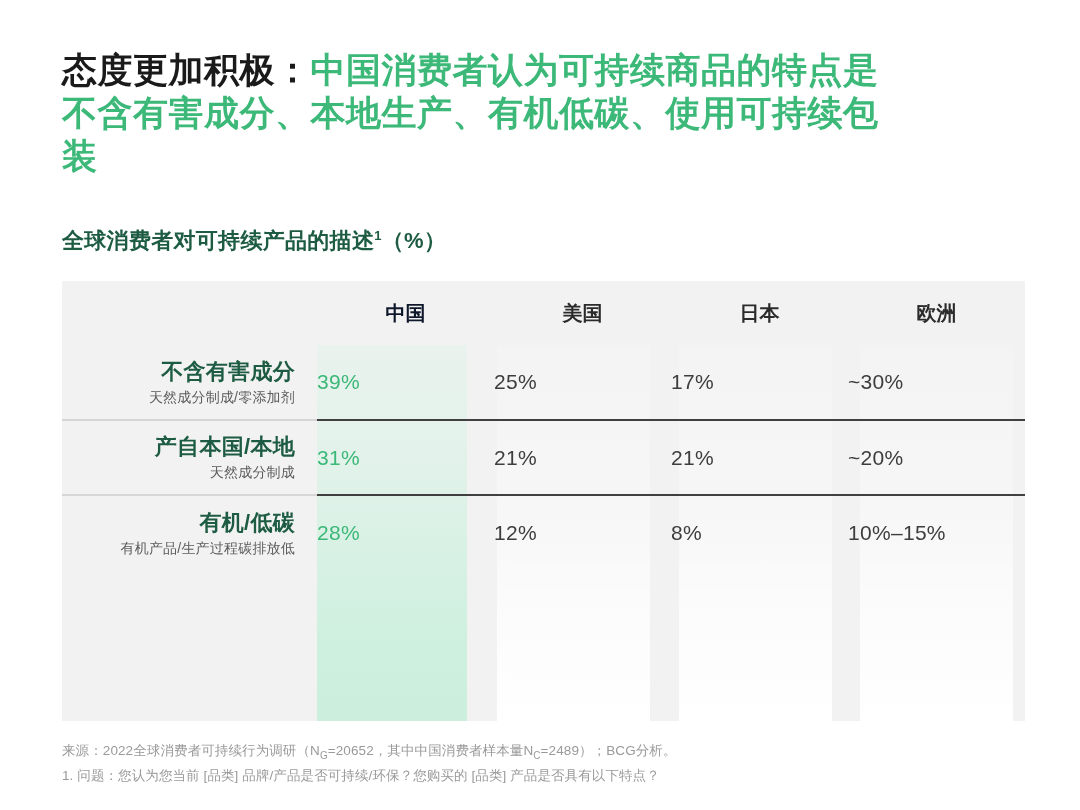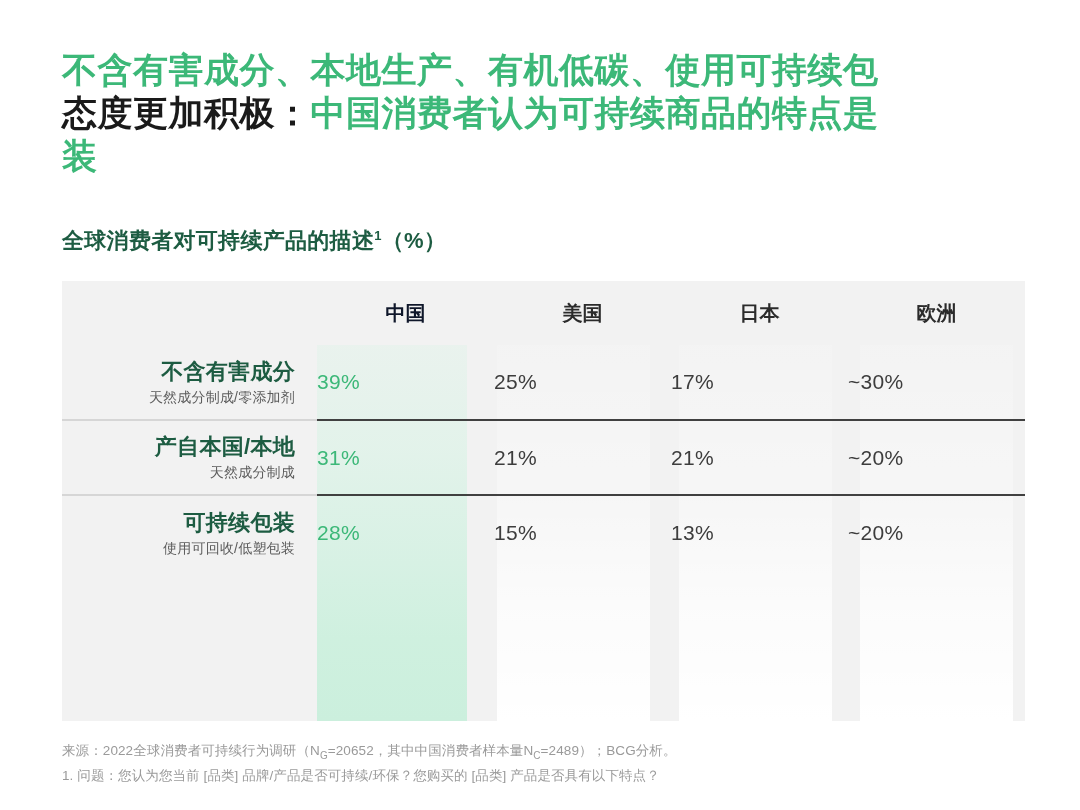--- a/index.html
+++ b/index.html
@@ -170,22 +170,22 @@
   }
   .footnotes sub {
     font-size: 10px;
     vertical-align: sub;
   }
 </style>
 </head>
 <body>
 
 <div class="title-block">
+  <div class="title-line"><span class="title-dark">态度更加积极：</span><span class="title-green">中国消费者认为可持续商品的特点是</span></div>
   <div class="title-line"><span class="title-green">不含有害成分、本地生产、有机低碳、使用可持续包</span></div>
-  <div class="title-line"><span class="title-dark">态度更加积极：</span><span class="title-green">中国消费者认为可持续商品的特点是</span></div>
   <div class="title-line"><span class="title-green">装</span></div>
 </div>
 
 <div class="subtitle"><span>全球消费者对可持续产品的描述</span><sup>1</sup><span>（%）</span></div>
 
 <div class="table-card">
   <div class="china-band"></div>
   <div class="col-tint us"></div>
   <div class="col-tint jp"></div>
   <div class="col-tint eu"></div>
@@ -223,27 +223,27 @@
           <div class="row-title">产自本国/本地</div>
           <div class="row-sub">天然成分制成</div>
         </td>
         <td class="val china">31%</td>
         <td class="val">21%</td>
         <td class="val">21%</td>
         <td class="val">~20%</td>
       </tr>
       <tr>
         <td class="label-cell">
-          <div class="row-title">可持续包装</div>
-          <div class="row-sub">使用可回收/低塑包装</div>
+          <div class="row-title">有机/低碳</div>
+          <div class="row-sub">有机产品/生产过程碳排放低</div>
         </td>
         <td class="val china">28%</td>
-        <td class="val">15%</td>
-        <td class="val">13%</td>
-        <td class="val">~20%</td>
+        <td class="val">12%</td>
+        <td class="val">8%</td>
+        <td class="val">10%–15%</td>
       </tr>
     </tbody>
   </table>
 </div>
 
 <div class="footnotes">
   <div><span>来源：2022全球消费者可持续行为调研（N</span><sub>G</sub><span>=20652，其中中国消费者样本量N</span><sub>C</sub><span>=2489）；BCG分析。</span></div>
   <div>1. 问题：您认为您当前 [品类] 品牌/产品是否可持续/环保？您购买的 [品类] 产品是否具有以下特点？</div>
 </div>
 

